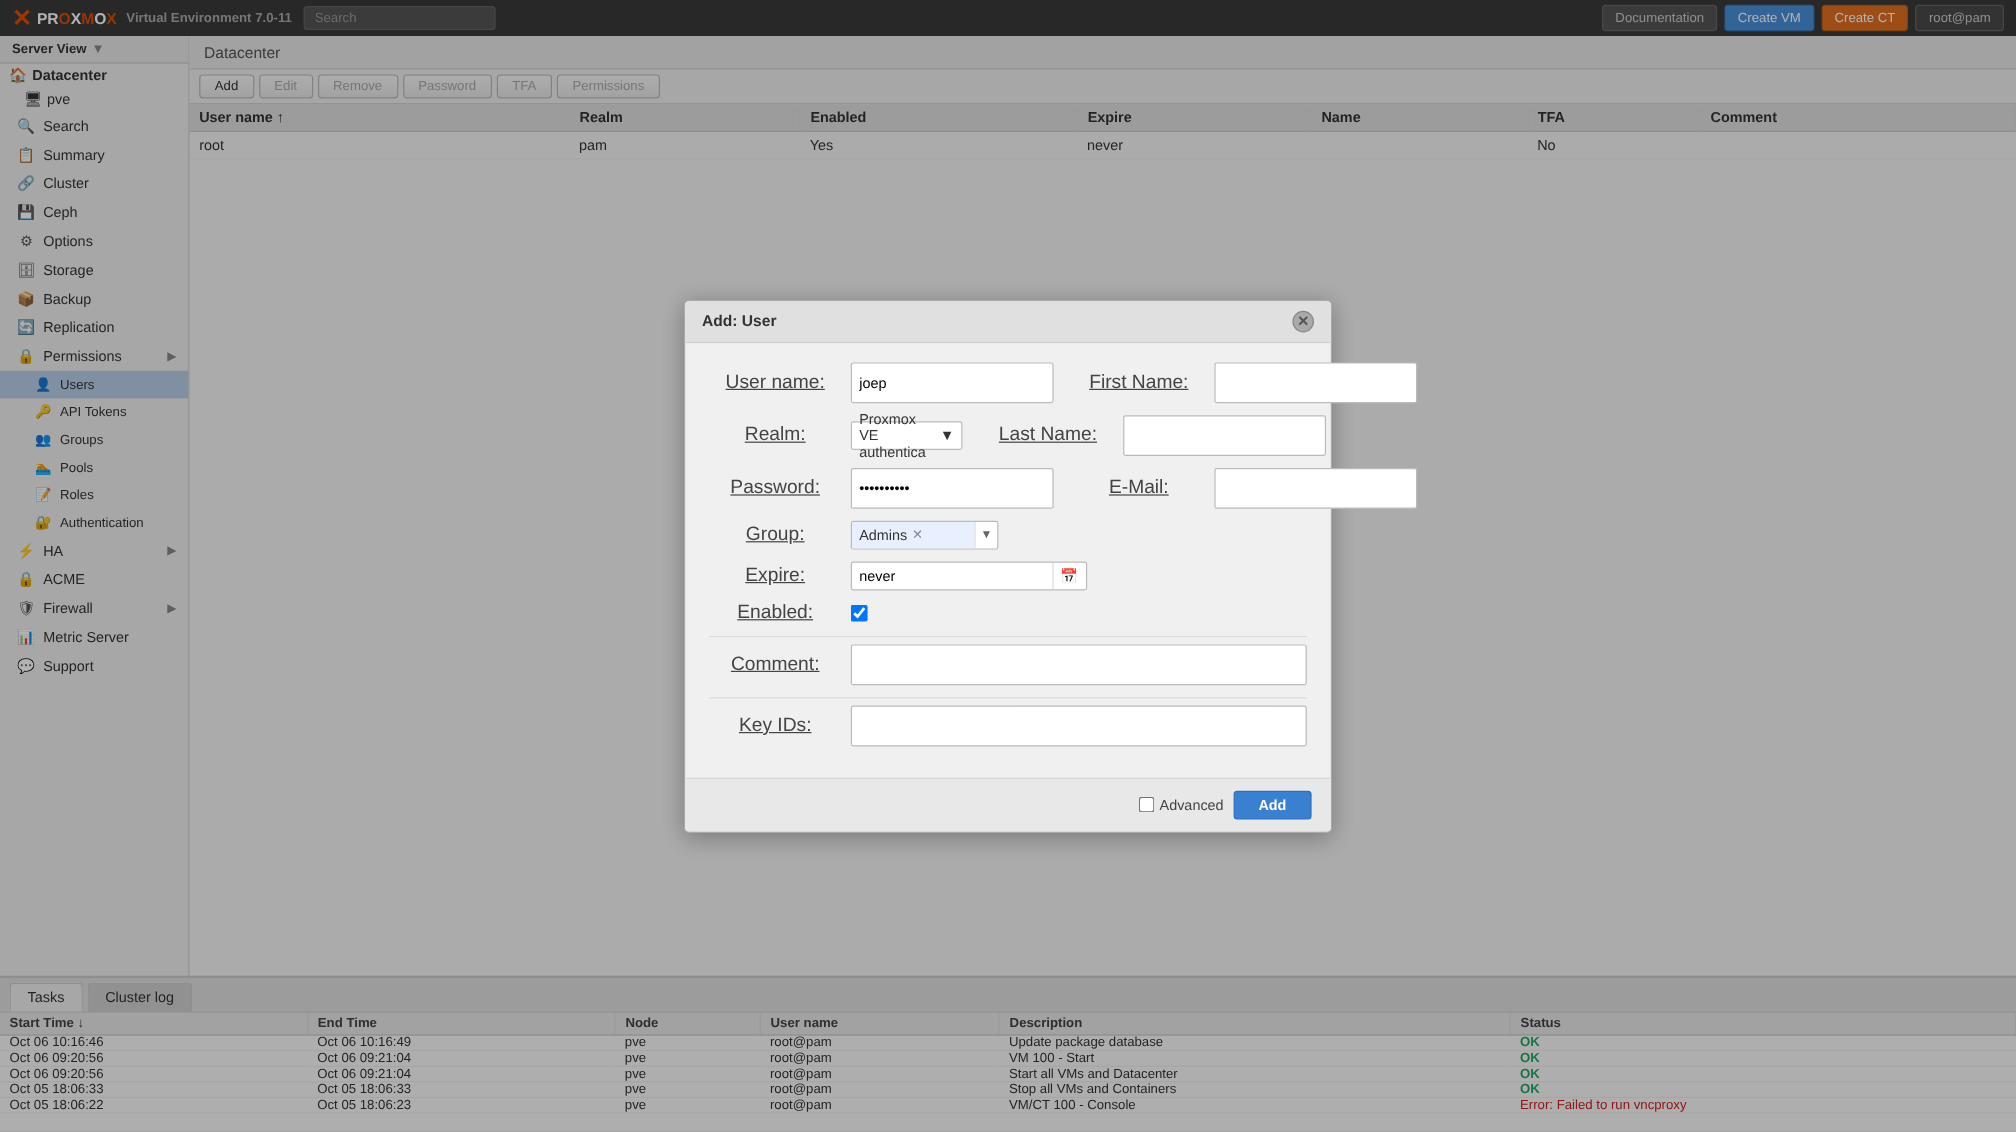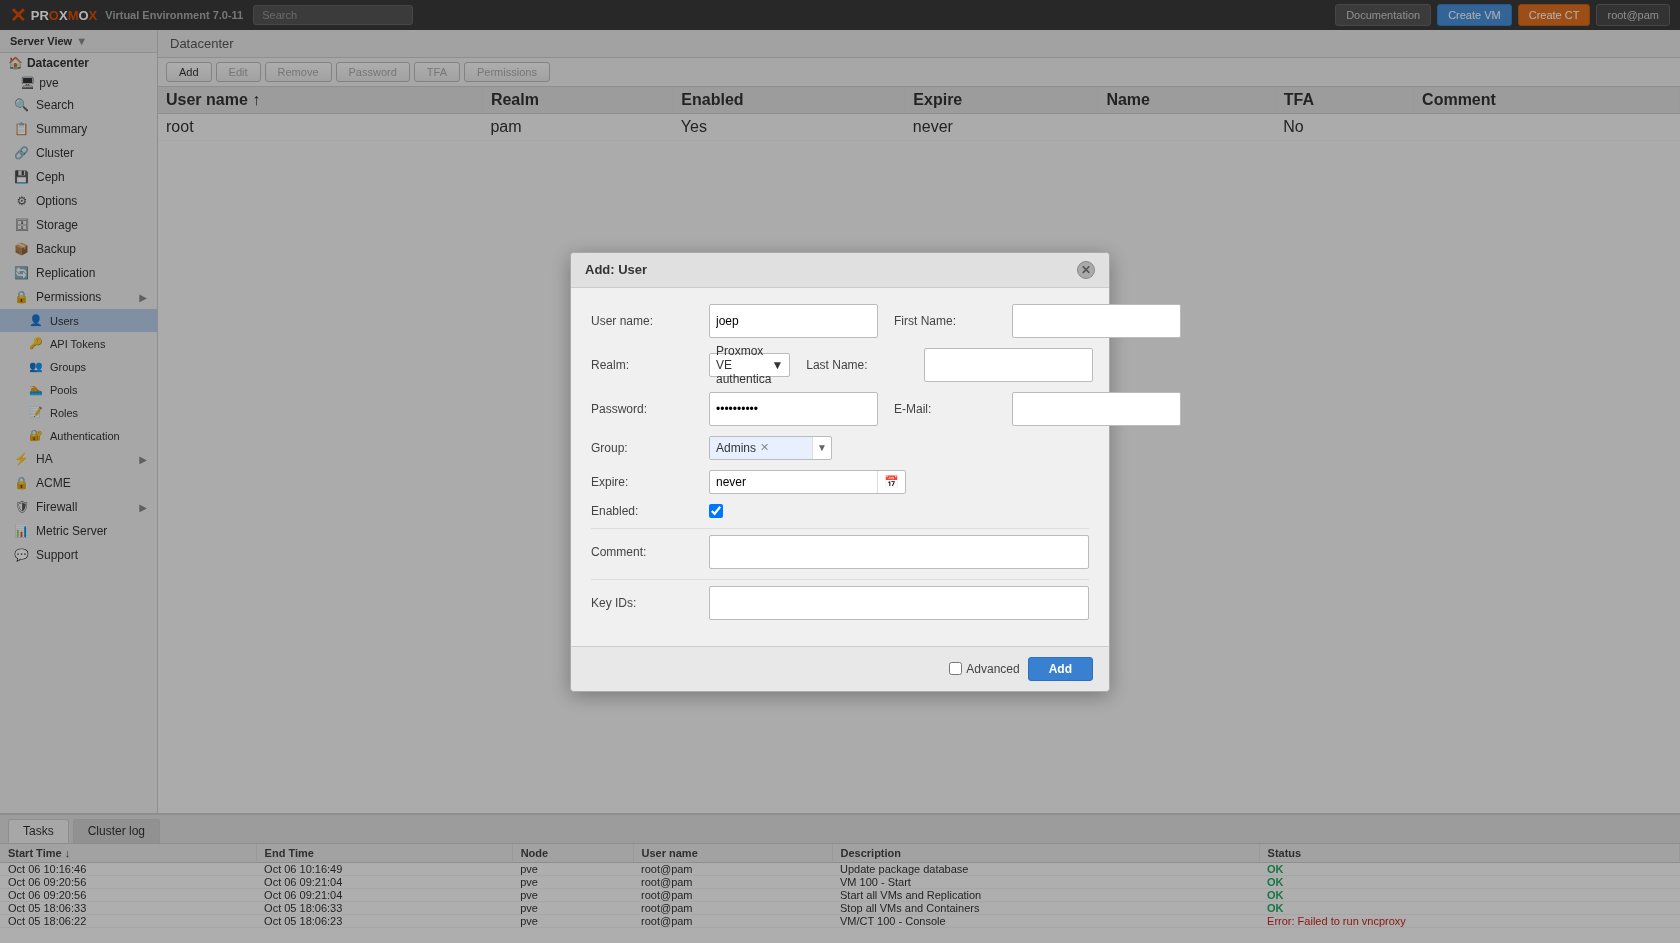--- a/index.html
+++ b/index.html
@@ -93,21 +93,21 @@
       padding: 3px 12px;
       border-radius: 3px;
       font-size: 11px;
       cursor: pointer;
       color: #333;
     }
     .tb-btn.disabled { color: #aaa; cursor: default; }
 
     
     #user-table { flex: 1; overflow-y: auto; }
-    table { width: 100%; border-collapse: collapse; font-size: 16px; }
+    table { width: 100%; border-collapse: collapse; font-size: 12px; }
     thead th {
       background: #e0e0e0;
       border-bottom: 1px solid #ccc;
       border-right: 1px solid #ddd;
       padding: 4px 8px;
       text-align: left;
       font-weight: bold;
       color: #333;
     }
     tbody tr { border-bottom: 1px solid #eee; }
@@ -189,21 +189,21 @@
       line-height: 1;
     }
     #modal-body { padding: 16px 20px; }
     .form-row {
       display: flex;
       gap: 16px;
       margin-bottom: 10px;
       align-items: center;
     }
     .form-col { flex: 1; display: flex; align-items: center; gap: 8px; }
-    .form-label { width: 110px; text-align: left; font-size: 12px; color: #444; flex-shrink: 0; }
+    .form-label { width: 110px; text-align: center; font-size: 16px; color: #444; flex-shrink: 0; text-decoration: underline; }
     .form-input {
       flex: 1;
       border: 1px solid #bbb;
       background: #fff;
       padding: 3px 6px;
       font-size: 12px;
       border-radius: 2px;
       height: 34px;
     }
     .form-input.focused { border-color: #6af; box-shadow: 0 0 3px rgba(100,150,255,0.5); }
@@ -211,20 +211,21 @@
       flex: 1;
       border: 1px solid #bbb;
       background: #fff;
       padding: 2px 6px;
       font-size: 12px;
       border-radius: 2px;
       height: 24px;
       display: flex;
       align-items: center;
       justify-content: space-between;
+      gap: 12px;
     }
     .form-group-select {
       flex: 1;
       display: flex;
       align-items: center;
       border: 1px solid #bbb;
       background: #fff;
       border-radius: 2px;
       height: 24px;
       overflow: hidden;
@@ -469,21 +470,21 @@
       <td>pve</td>
       <td>root@pam</td>
       <td>VM 100 - Start</td>
       <td class="status-ok">OK</td>
     </tr>
           <tr>
       <td>Oct 06 09:20:56</td>
       <td>Oct 06 09:21:04</td>
       <td>pve</td>
       <td>root@pam</td>
-      <td>Start all VMs and Replication</td>
+      <td>Start all VMs and Datacenter</td>
       <td class="status-ok">OK</td>
     </tr>
           <tr>
       <td>Oct 05 18:06:33</td>
       <td>Oct 05 18:06:33</td>
       <td>pve</td>
       <td>root@pam</td>
       <td>Stop all VMs and Containers</td>
       <td class="status-ok">OK</td>
     </tr>

